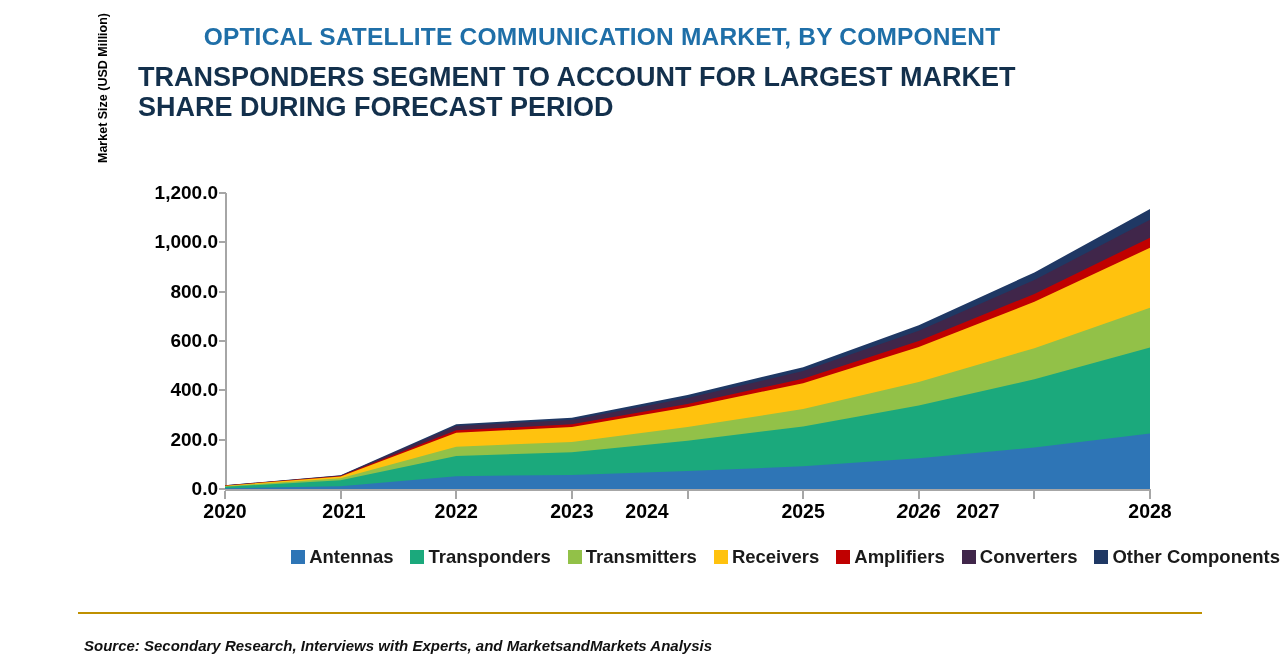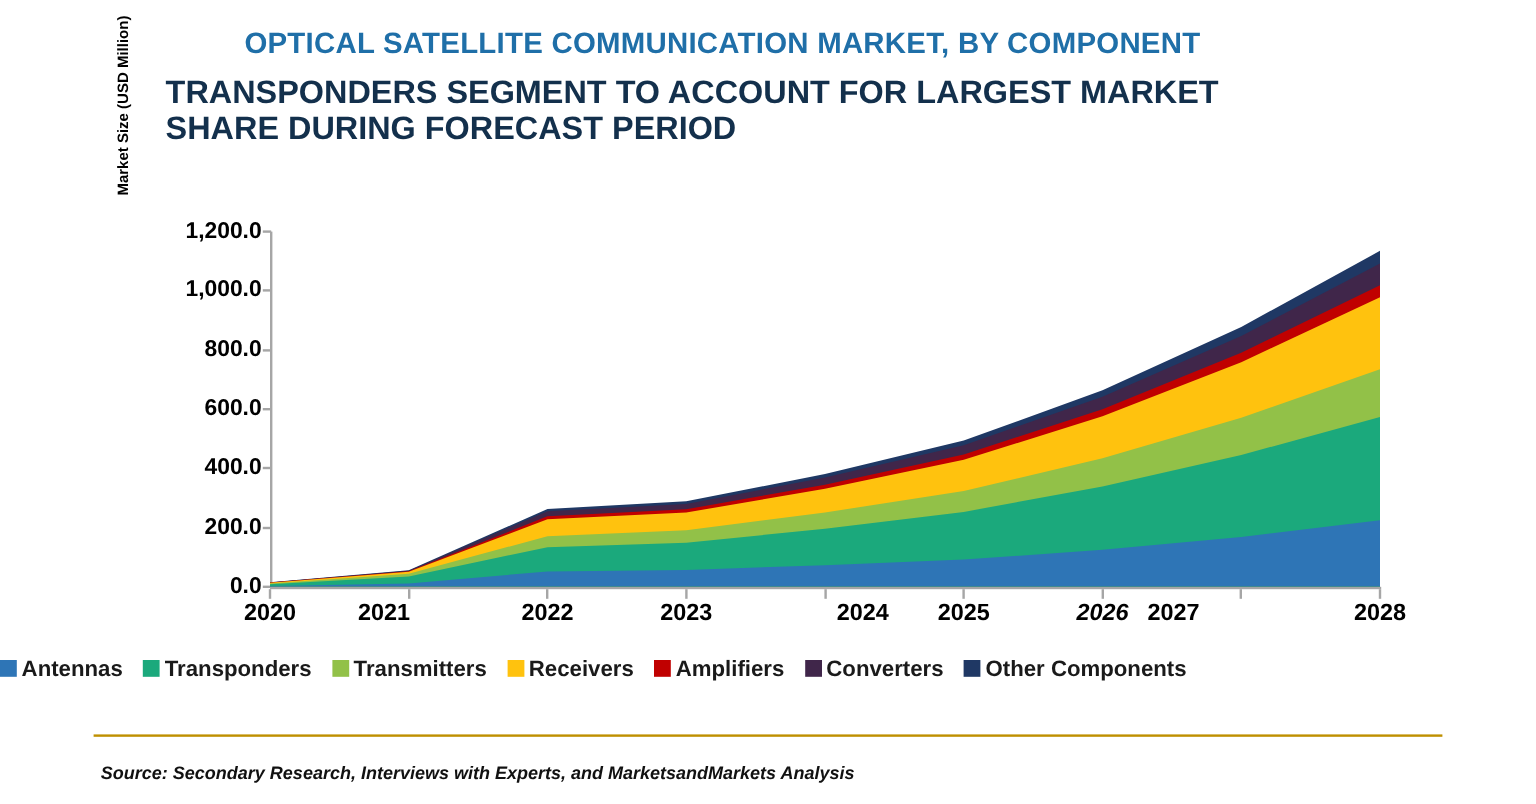--- a/index.html
+++ b/index.html
@@ -42,21 +42,21 @@
   .ylabel{
     position:absolute;left:96px;top:163px;width:16px;
     font-size:12.5px;font-weight:bold;color:#000;
     transform:rotate(-90deg);transform-origin:left top;
     white-space:nowrap;
   }
 
   
   .legend{
     position:absolute;left:0;top:546px;width:1280px;
-    display:flex;justify-content:flex-start;align-items:center;gap:17px;
+    display:flex;justify-content:flex-end;align-items:center;gap:17px;
   }
   .legend-item{display:flex;align-items:center;gap:4px;}
   .legend-swatch{width:14px;height:14px;display:inline-block;}
   .legend-text{font-size:18.5px;font-weight:bold;color:#1a1a1a;white-space:nowrap;}
 
   
   .source-rule{position:absolute;left:78px;top:612px;width:1124px;height:2px;background:#BF9000;}
   .source-text{
     position:absolute;left:84px;top:645px;transform:translateY(-50%);
     font-size:15px;font-style:italic;font-weight:bold;color:#111;white-space:nowrap;
@@ -98,27 +98,27 @@
         <path d="M 0 296.00 L 0.00 292.35 L 115.63 282.58 L 231.25 233.10 L 346.88 226.93 L 462.50 204.98 L 578.13 178.09 L 693.75 137.64 L 809.38 87.07 L 925.00 26.64 L 925 296 Z" fill="#40264A"></path>
         <path d="M 0 296.00 L 0.00 292.50 L 115.63 282.98 L 231.25 237.29 L 346.88 231.37 L 462.50 210.90 L 578.13 185.74 L 693.75 148.00 L 809.38 100.89 L 925.00 44.65 L 925 296 Z" fill="#C00000"></path>
         <path d="M 0 296.00 L 0.00 292.67 L 115.63 283.42 L 231.25 239.76 L 346.88 234.09 L 462.50 214.35 L 578.13 190.18 L 693.75 153.92 L 809.38 108.78 L 925.00 54.76 L 925 296 Z" fill="#FFC20E"></path>
         <path d="M 0 296.00 L 0.00 293.16 L 115.63 285.15 L 231.25 253.82 L 346.88 248.89 L 462.50 234.09 L 578.13 216.08 L 693.75 188.95 L 809.38 155.15 L 925.00 114.70 L 925 296 Z" fill="#92C148"></path>
         <path d="M 0 296.00 L 0.00 293.78 L 115.63 287.37 L 231.25 262.95 L 346.88 259.25 L 462.50 247.65 L 578.13 233.59 L 693.75 212.38 L 809.38 186.23 L 925.00 154.41 L 925 296 Z" fill="#1BA97C"></path>
         <path d="M 0 296.00 L 0.00 295.26 L 115.63 293.29 L 231.25 283.17 L 346.88 281.94 L 462.50 277.99 L 578.13 273.31 L 693.75 265.17 L 809.38 254.56 L 925.00 240.50 L 925 296 Z" fill="#2E75B6"></path>
       </svg>
     <div id="xticks">
         <div class="xtick" style="left: 225px;">2020</div>
         <div class="xtick-mark" style="left: 224px;"></div>
-        <div class="xtick" style="left: 320px;">2021</div>
+        <div class="xtick" style="left: 344px;">2021</div>
         <div class="xtick-mark" style="left: 339.625px;"></div>
         <div class="xtick" style="left: 456.25px;">2022</div>
         <div class="xtick-mark" style="left: 455.25px;"></div>
         <div class="xtick" style="left: 571.875px;">2023</div>
         <div class="xtick-mark" style="left: 570.875px;"></div>
-        <div class="xtick" style="left: 719px;">2024</div>
+        <div class="xtick" style="left: 647px;">2024</div>
         <div class="xtick-mark" style="left: 686.5px;"></div>
         <div class="xtick" style="left: 803.125px;">2025</div>
         <div class="xtick-mark" style="left: 802.125px;"></div>
         <div class="xtick" style="left: 918.75px; font-style: italic;">2026</div>
         <div class="xtick-mark" style="left: 917.75px;"></div>
         <div class="xtick" style="left: 978px;">2027</div>
         <div class="xtick-mark" style="left: 1033.38px;"></div>
         <div class="xtick" style="left: 1150px;">2028</div>
         <div class="xtick-mark" style="left: 1149px;"></div>
       </div>

